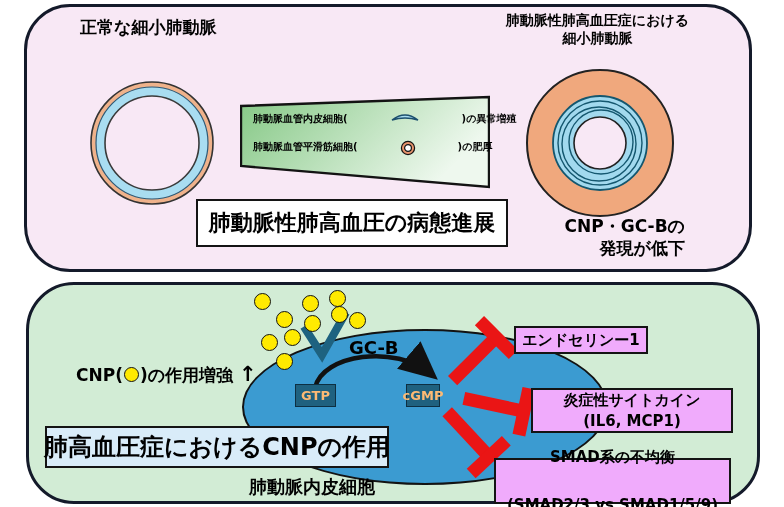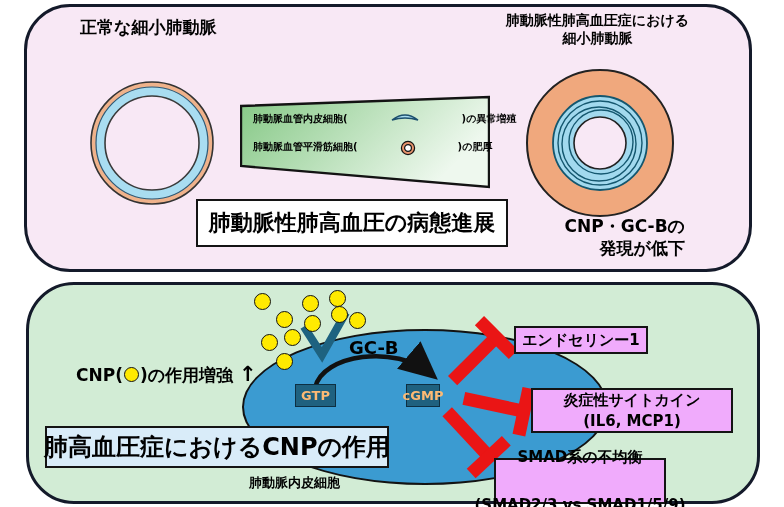--- a/index.html
+++ b/index.html
@@ -159,22 +159,22 @@
   </div>
 
   <div class="target" style="left:514px;top:326px;width:134px;height:28px;">
     <div>エンドセリンー1</div>
 
   </div>
   <div class="target" style="left:531px;top:388px;width:202px;height:45px;">
     <div>炎症性サイトカイン</div>
     <div>(IL6, MCP1)</div>
   </div>
-  <div class="target" style="left:494px;top:458px;width:172px;height:46px;gap:28px;">
+  <div class="target" style="left:494px;top:458px;width:237px;height:46px;gap:28px;">
     <div>SMAD系の不均衡</div>
     <div>(SMAD2/3 vs SMAD1/5/9)</div>
   </div>
 
   <div class="titlebox" style="left:45px;top:414px;width:344px;height:42px;font-size:24px;background:#d9ecf9;margin-top:12px;">肺高血圧症におけるCNPの作用</div>
 
-  <div class="lbl" style="left:249px;top:475px;font-size:13px;">肺動脈内皮細胞</div>
+  <div class="lbl" style="left:249px;top:475px;font-size:18px;">肺動脈内皮細胞</div>
 
 </div>
 
 </body></html>

